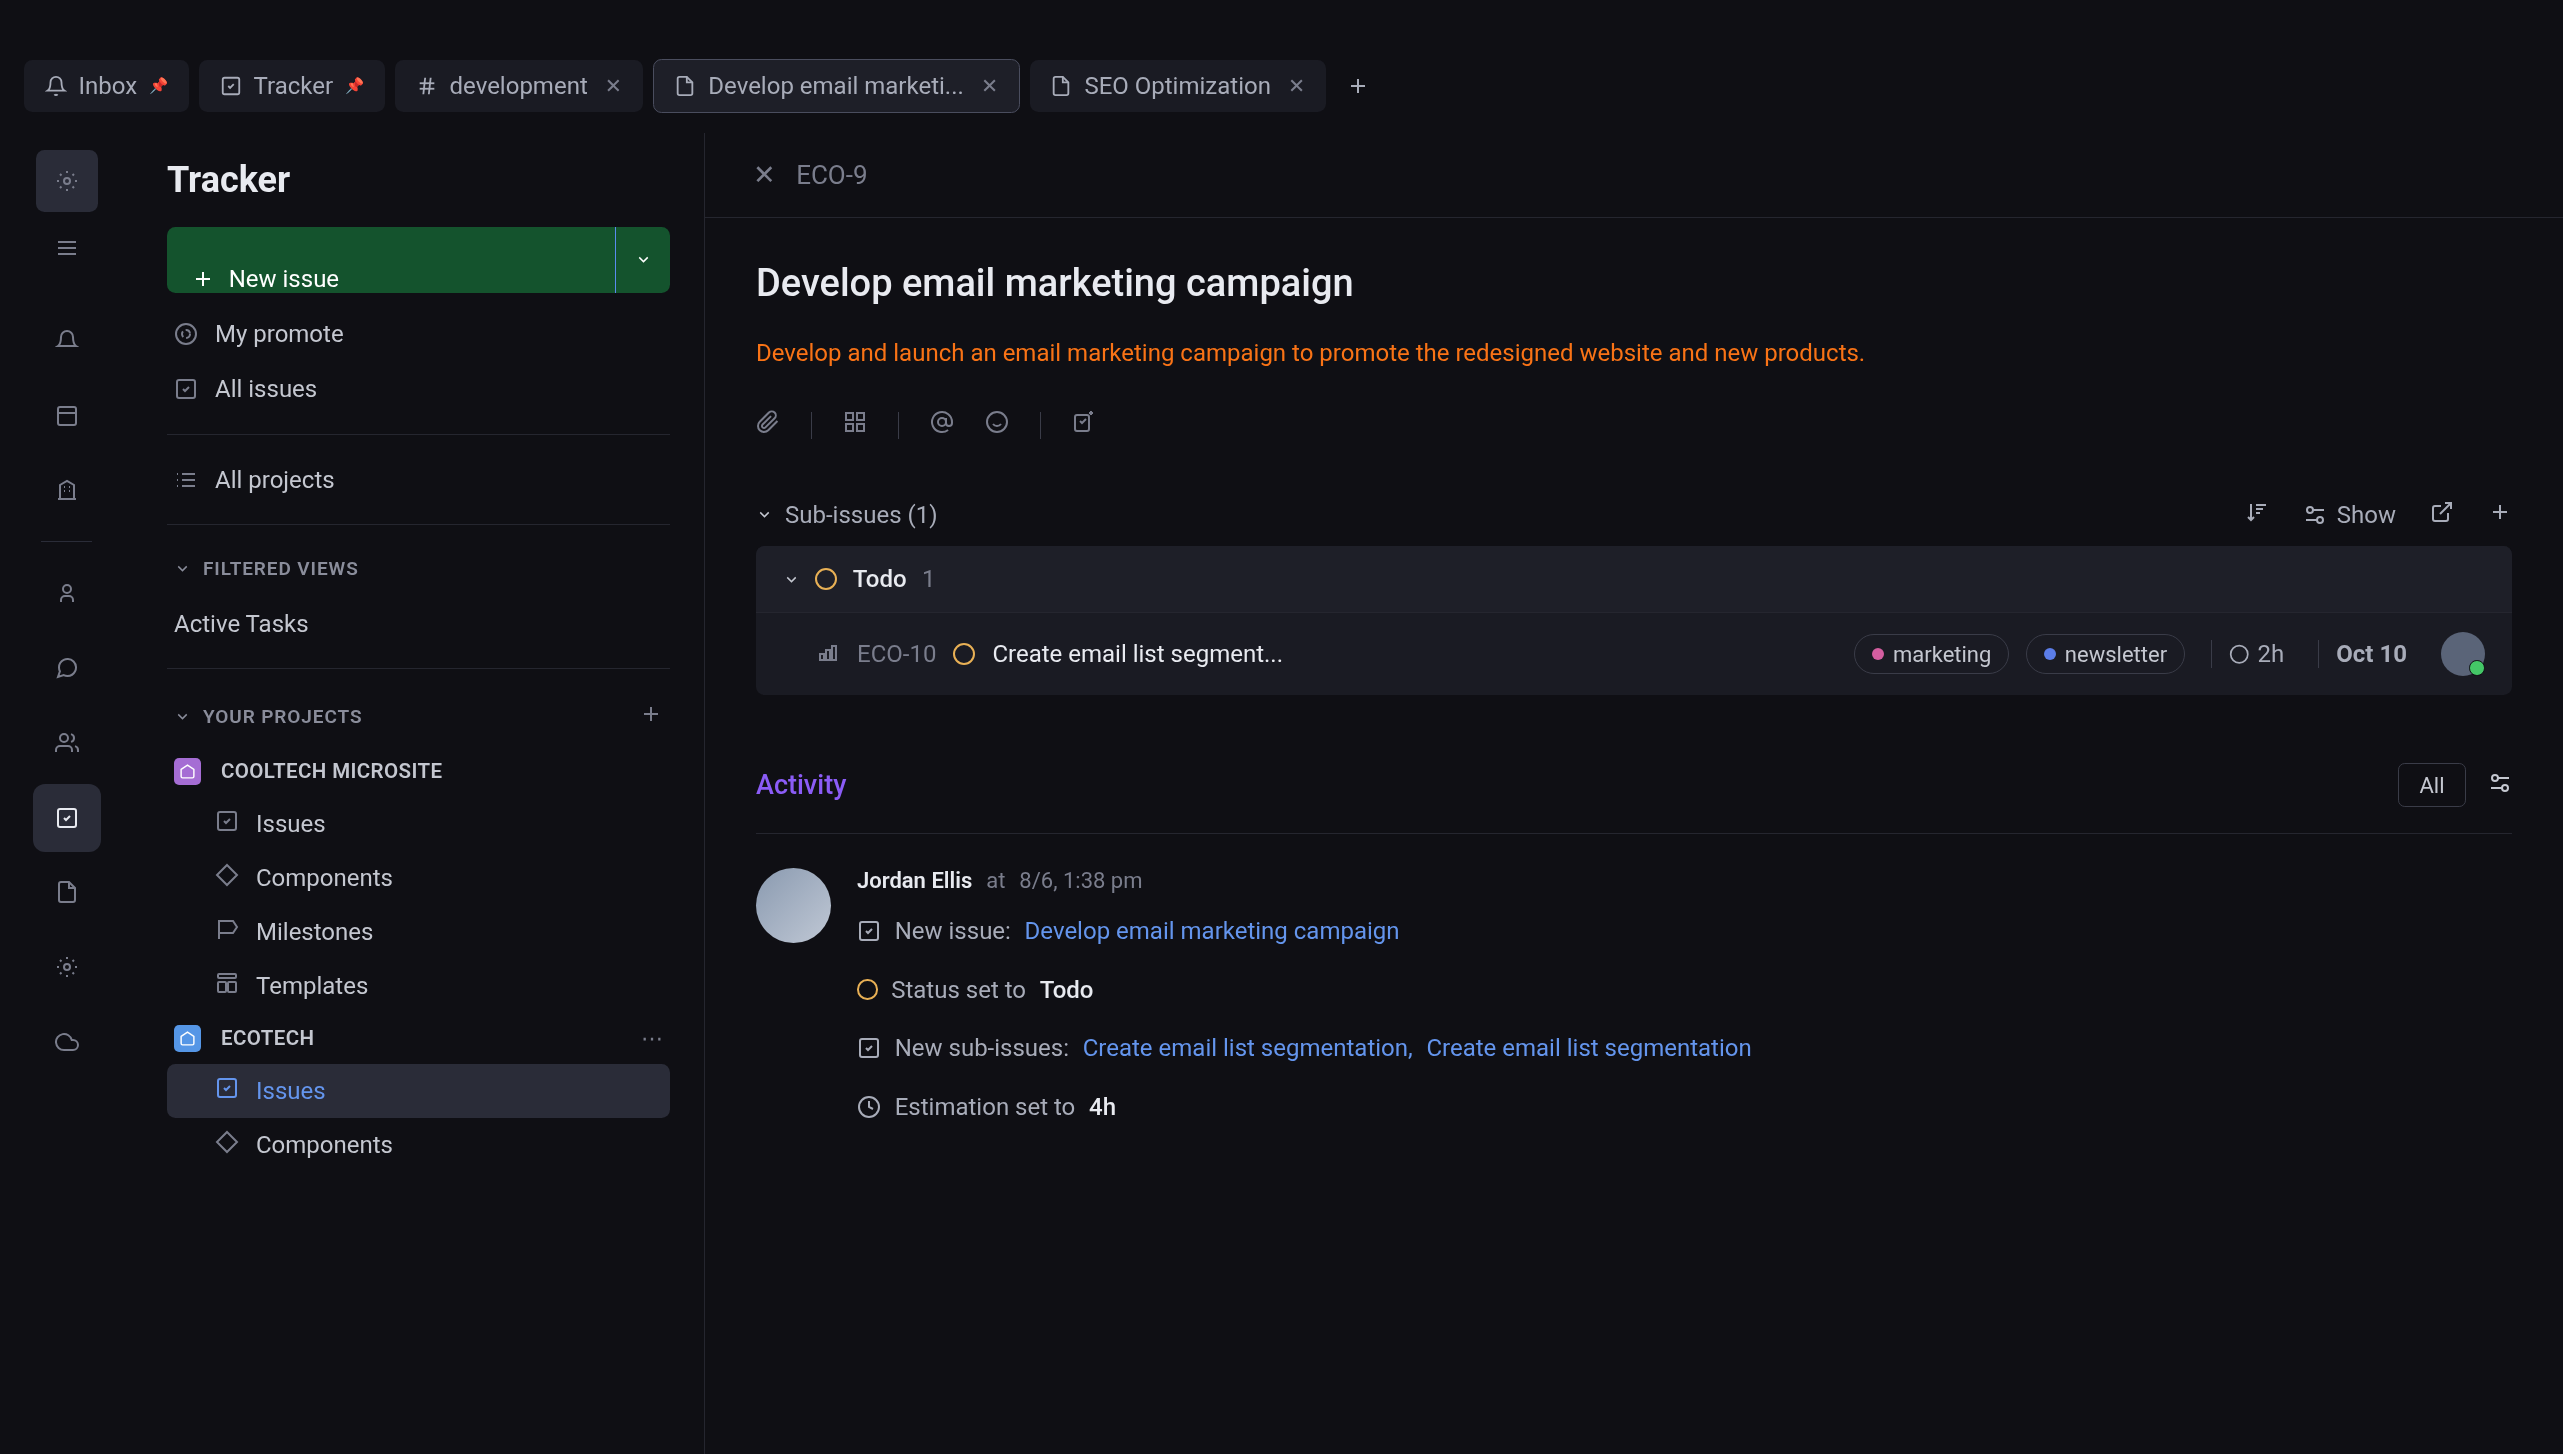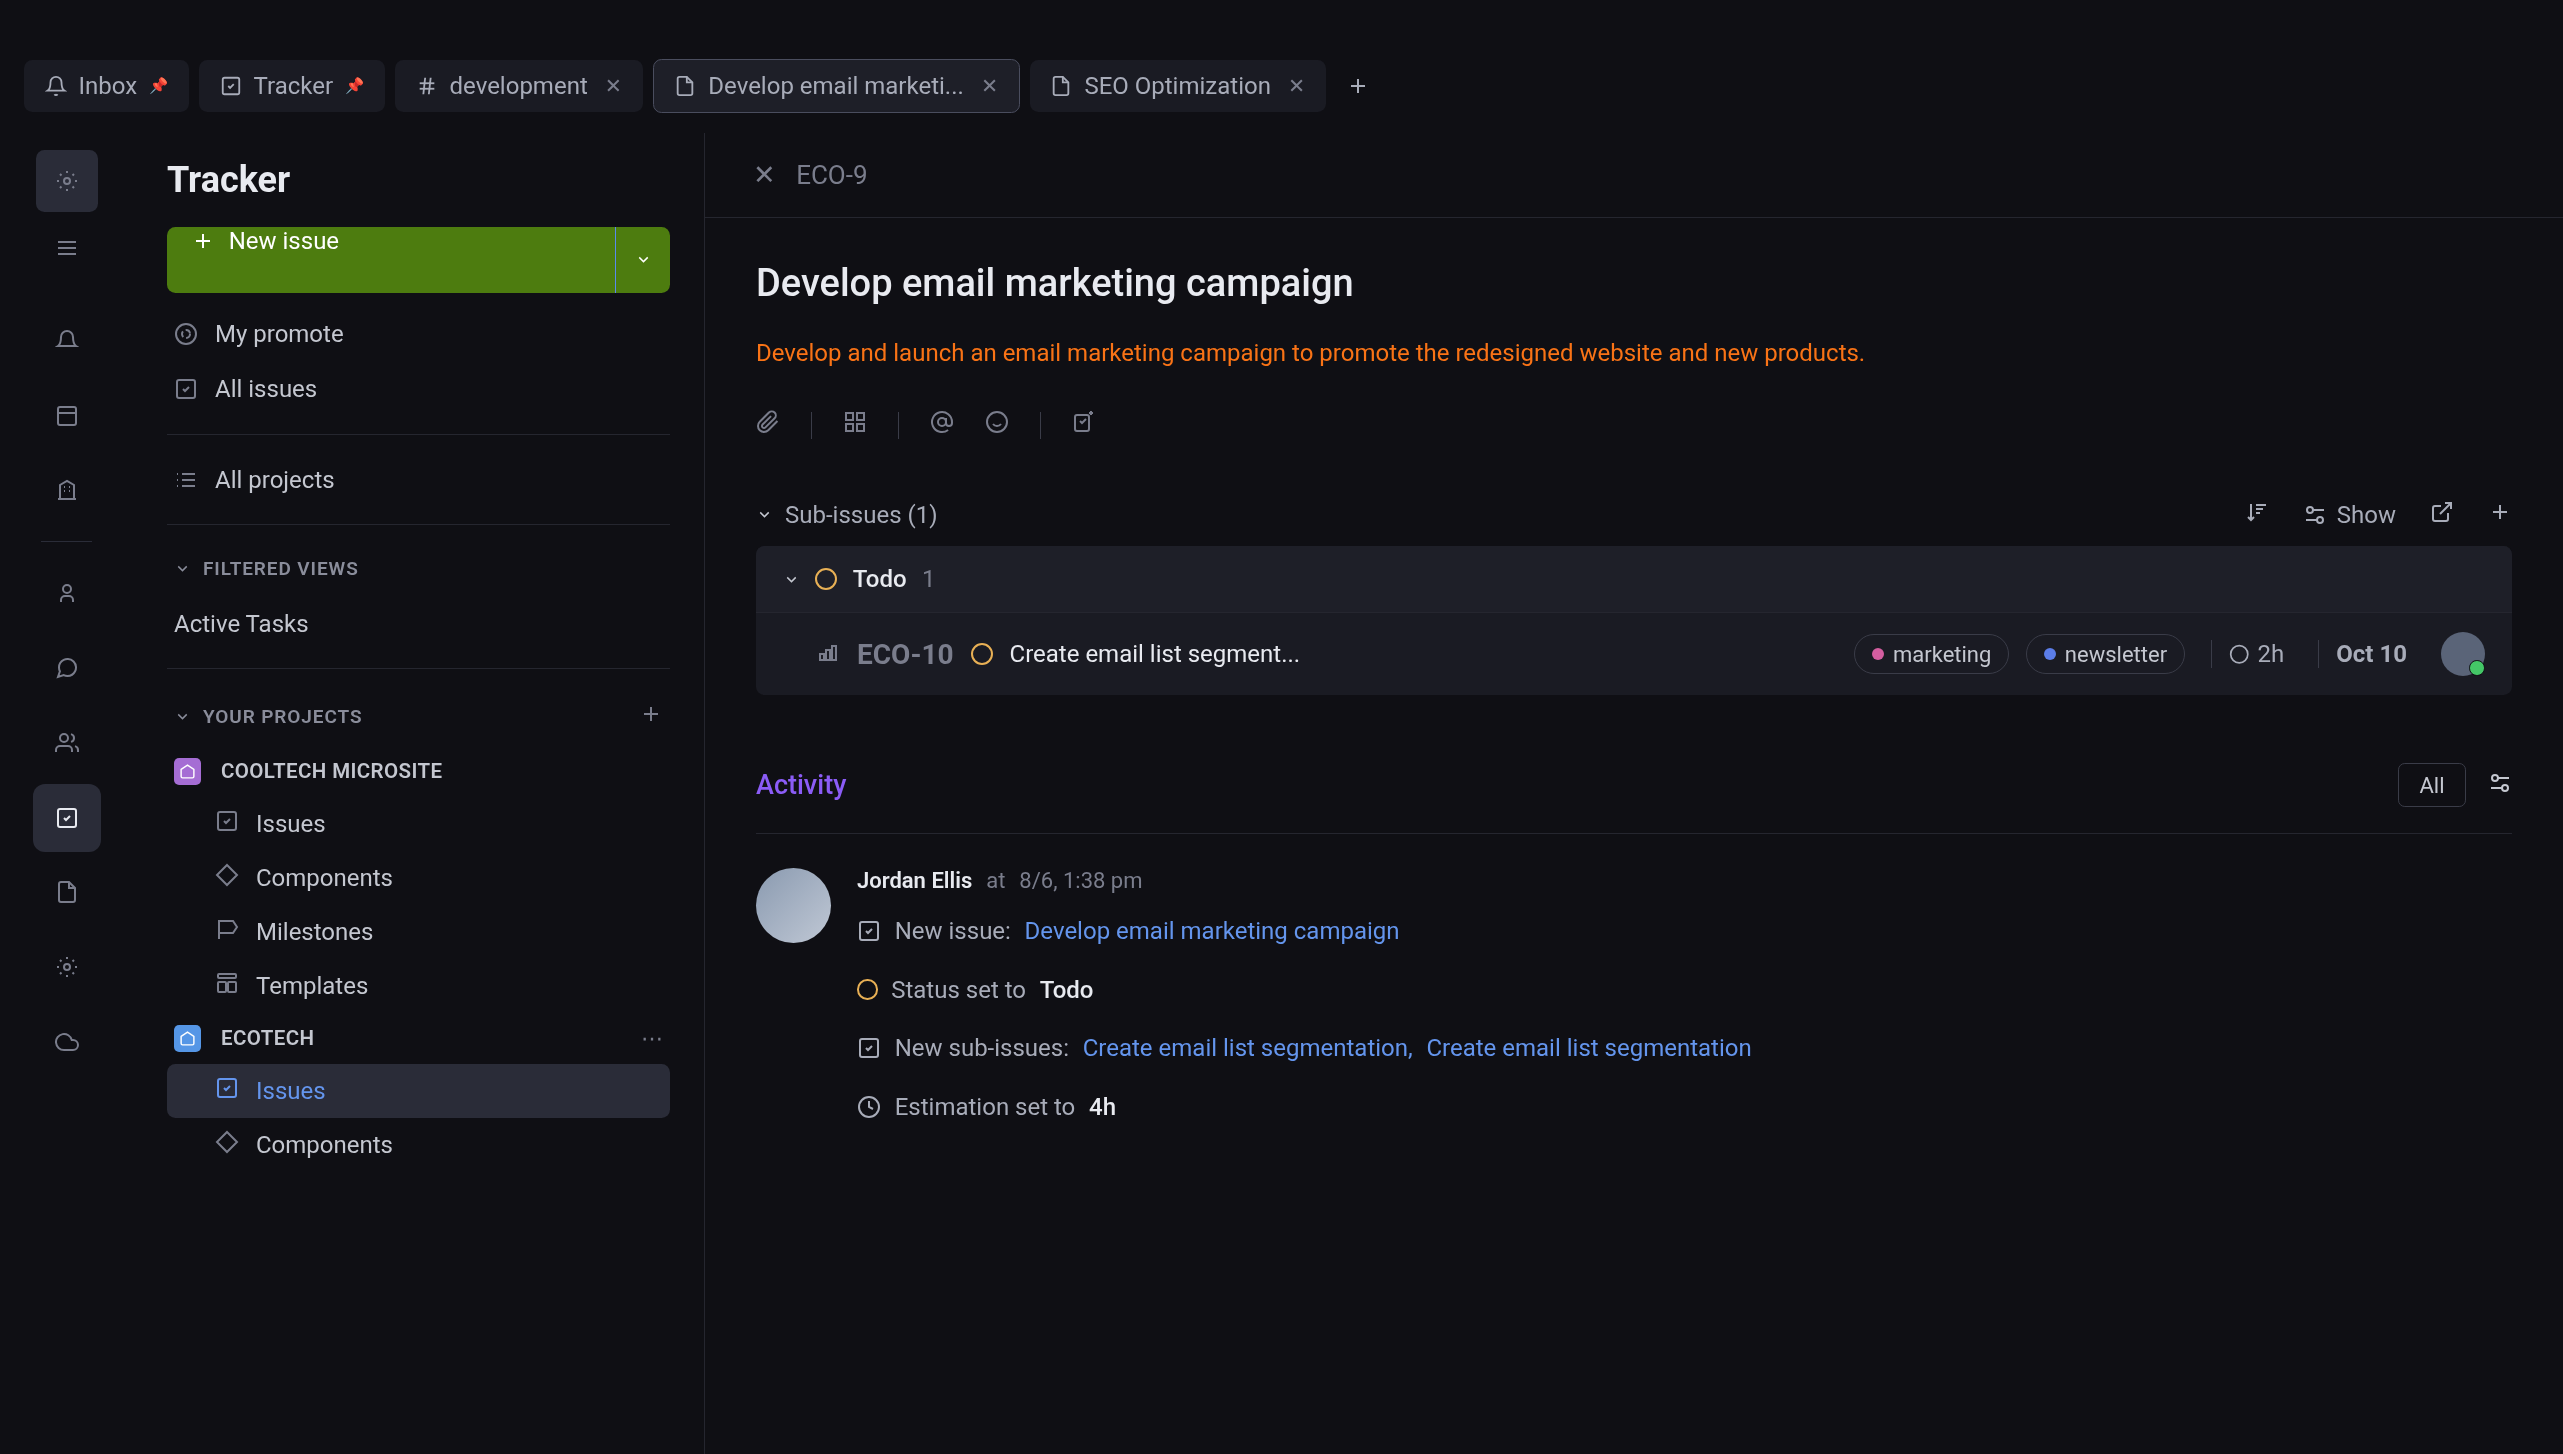--- a/index.html
+++ b/index.html
@@ -145,22 +145,22 @@
     .sidebar-header {
       font-size: 36px;
       font-weight: 700;
       color: #e8eaf0;
       padding: 8.5px 34px 26px;
     }
     
     .new-issue-btn {
       margin: 0 34px 13.7px;
       display: flex;
-      align-items: flex-start;
-      background: #4d7c0f;
+      align-items: flex-end;
+      background: #14532d;
       border-radius: 8.5px;
       overflow: hidden;
       height: 66px;
     }
     
     .new-issue-btn .main-btn {
       flex: 1;
       display: flex;
       align-items: center;
       gap: 13.7px;
@@ -410,22 +410,21 @@
       padding: 19px 27px 19px 60px;
       border-top: 0.9px solid #25262f;
     }
     
     .priority-icon {
       color: #7a7d8c;
     }
     
     .subissue-id {
       color: #7a7d8c;
-      font-size: 28px;
-      font-weight: bold;
+      font-size: 24px;
     }
     
     .subissue-status {
       width: 22px;
       height: 22px;
       border-radius: 50%;
       border: 2.6px solid #e8b055;
     }
     
     .subissue-title {

